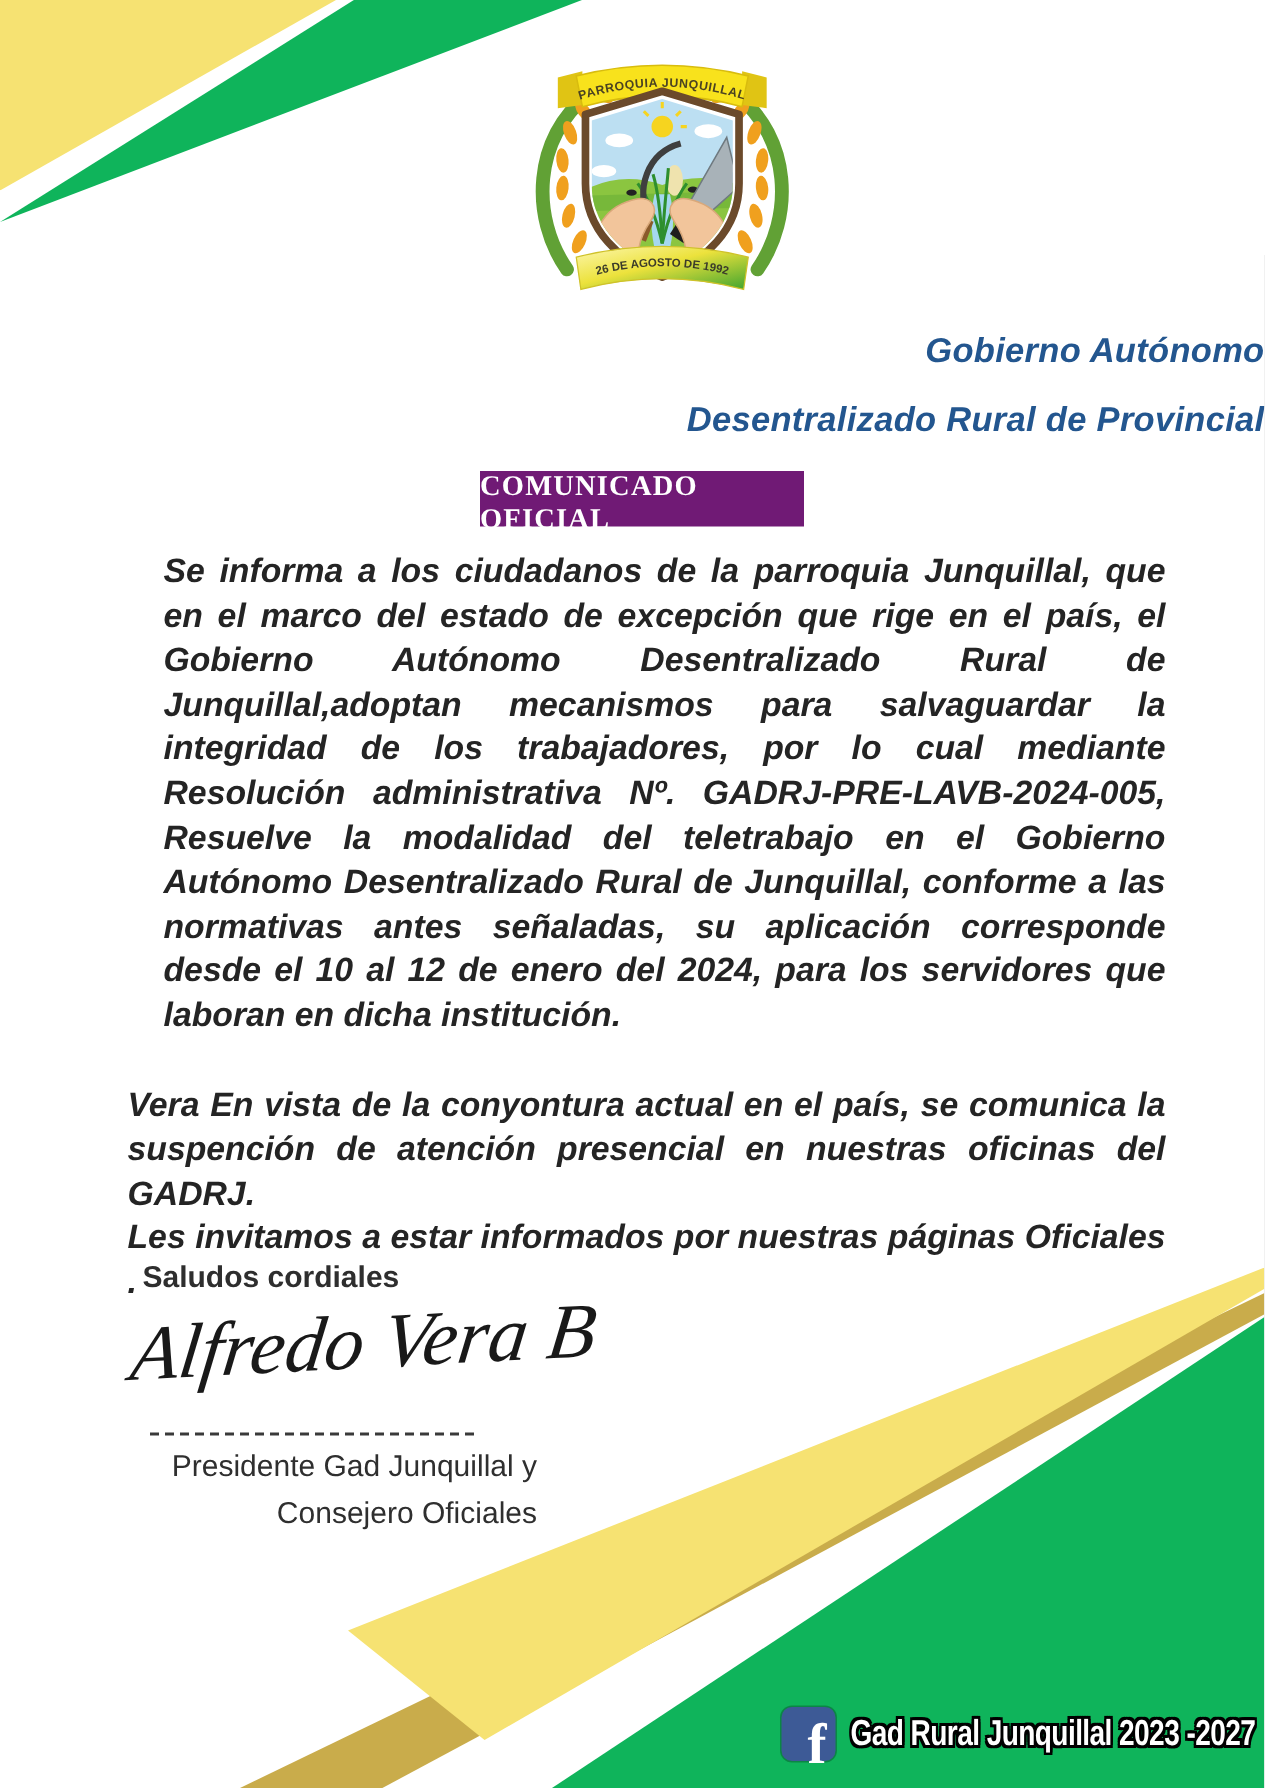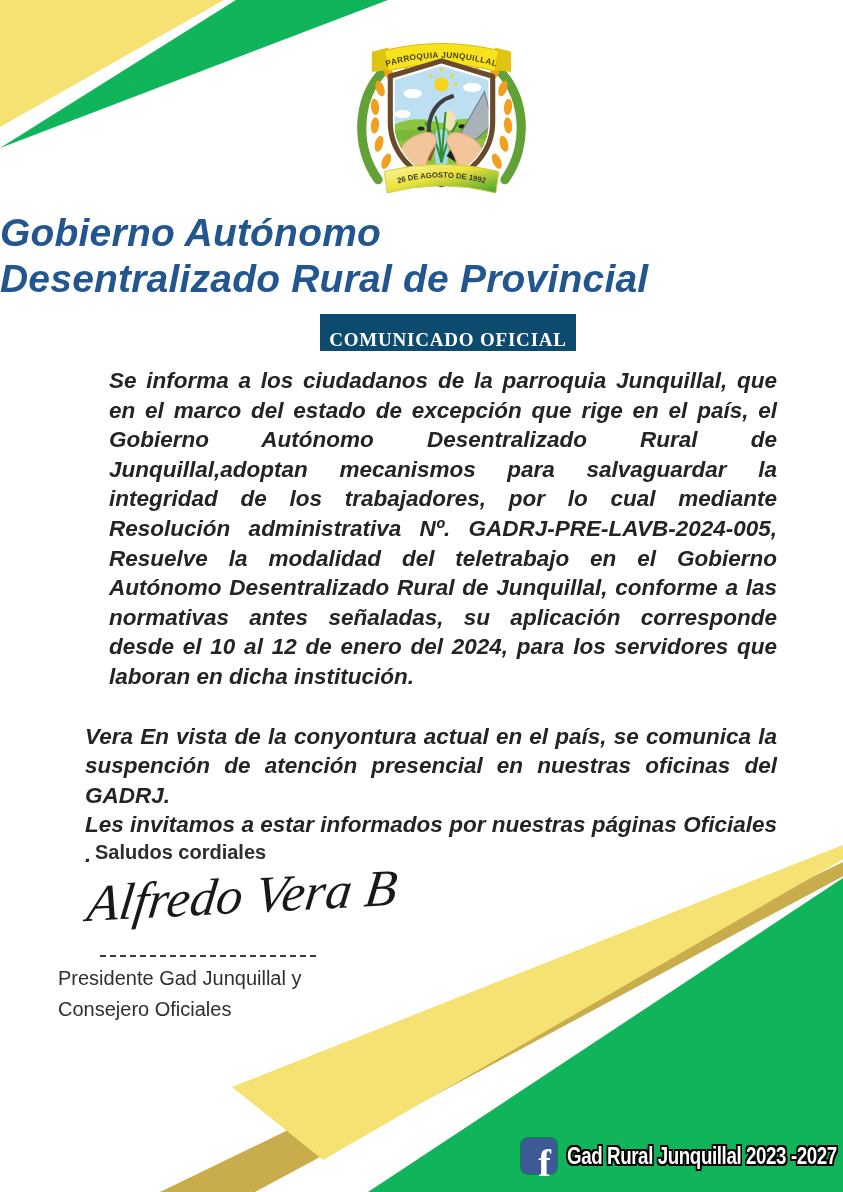--- a/index.html
+++ b/index.html
@@ -15,43 +15,43 @@
             clip-path:polygon(100% 0,100% 100%,0 100%);}
   .br-gold{position:absolute;left:160px;top:862px;width:683px;height:330px;background:#c9ac4b;
            clip-path:polygon(0 100%,100% 0,100% 4.3%,13.9% 100%);}
   .br-yellow{position:absolute;left:232px;top:845px;width:611px;height:315px;background:#f6e272;
              clip-path:polygon(0 76.8%,100% 0,100% 4.5%,14.9% 100%);}
 
   
   .crest{position:absolute;left:339px;top:24px;width:205px;height:176px;}
 
   
-  .title{position:absolute;left:0;top:210px;width:100%;text-align:left;
-         color:#23568f;font-weight:700;font-style:italic;font-size:39px;line-height:46px;
+  .title{position:absolute;left:0;top:210px;width:100%;text-align:right;
+         color:#23568f;font-weight:700;font-style:italic;font-size:23px;line-height:46px;
          letter-spacing:0.2px;}
-  .badge{position:absolute;left:320px;top:314px;width:256px;height:37px;background:#0c4a6e;
-         display:flex;align-items:flex-end;justify-content:center;}
+  .badge{position:absolute;left:320px;top:314px;width:216px;height:37px;background:#701a75;
+         display:flex;align-items:flex-start;justify-content:center;}
   .badge span{font-family:"Liberation Serif", serif;font-weight:700;font-size:19px;
               letter-spacing:0.8px;color:#ffffff;}
 
   
   .body-text{position:absolute;left:85px;top:366px;width:692px;
              font-size:22.5px;line-height:29.6px;font-weight:700;font-style:italic;
              color:#242424;text-align:justify;}
   .body-text p{margin:0;}
   .body-text p.gap{margin-bottom:30px;margin-left:24px;}
   .closing{position:absolute;left:95px;top:841px;font-size:20px;font-weight:700;
            color:#2e2e2e;}
 
   
   .sig-name{position:absolute;left:84px;top:874px;font-family:"Liberation Serif", serif;
             font-style:italic;font-size:52px;color:#191919;
             transform:skewX(-10deg) rotate(-3deg);transform-origin:left bottom;white-space:nowrap;}
   .sig-dash{position:absolute;left:100px;top:955px;width:216px;border-top:2px dashed #3a3a3a;}
-  .sig-role{position:absolute;left:58px;top:963px;width:300px;text-align:left;
+  .sig-role{position:absolute;left:58px;top:963px;width:300px;text-align:right;
             font-size:20px;line-height:31px;color:#2f2f2f;}
 
   
   .fb-badge{position:absolute;left:521px;top:1138px;display:flex;align-items:center;z-index:5;}
   .fb-icon{width:36px;height:36px;background:#3d5a96;border-radius:7px;position:relative;
            box-shadow:0 0 0 1px rgba(0,0,0,0.25);}
   .fb-icon span{position:absolute;right:6px;bottom:-8px;color:#ffffff;
                 font-family:"Liberation Serif", serif;font-weight:700;font-size:38px;line-height:38px;}
   .fb-label{margin-left:10px;color:#ffffff;font-weight:700;font-size:24px;letter-spacing:-0.5px;
             white-space:nowrap;transform:scaleX(0.78);transform-origin:left center;

